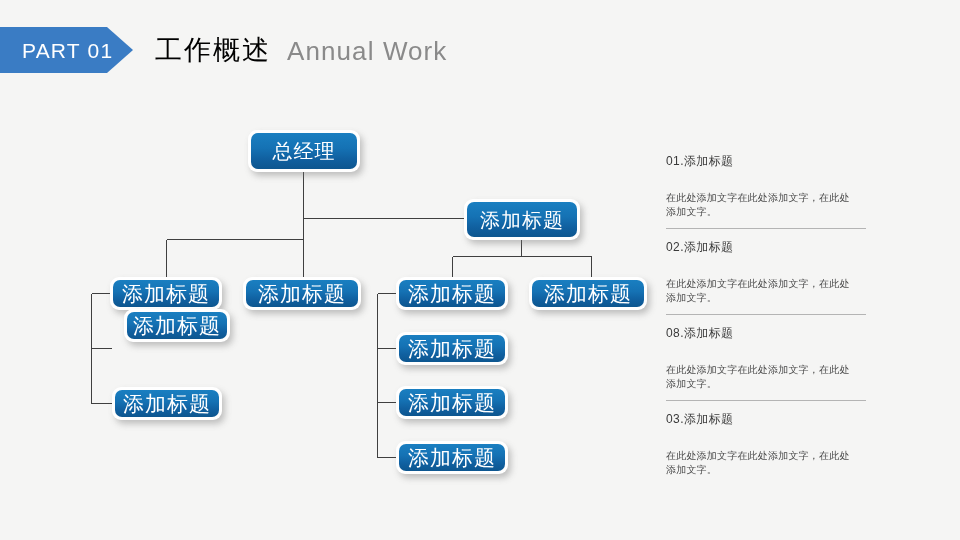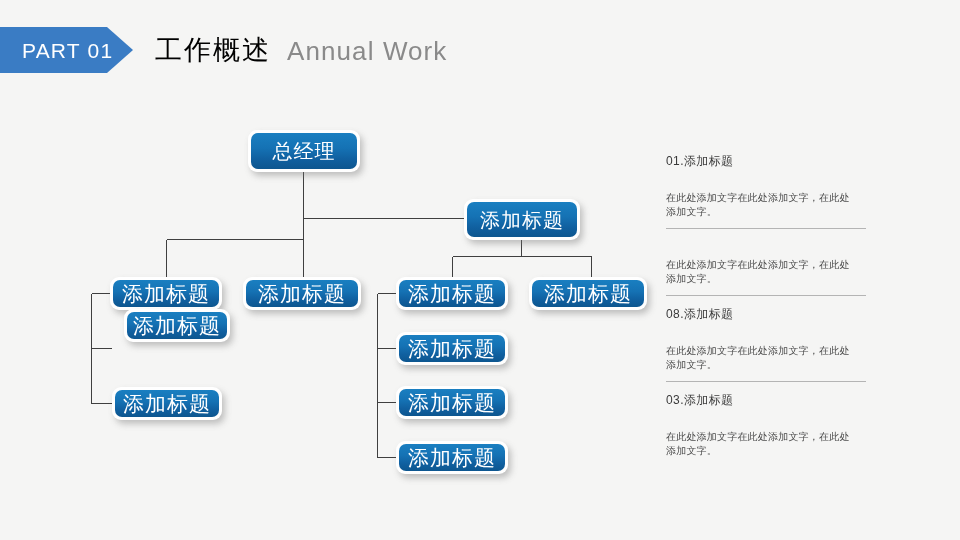--- a/index.html
+++ b/index.html
@@ -268,20 +268,21 @@
   </div>
 
   <div class="side-panel">
 
     <div class="side-item">
       <div class="side-title">01.添加标题</div>
       <div class="side-body">在此处添加文字在此处添加文字，在此处添加文字。</div>
     </div>
 
     <div class="side-item">
+      <div class="side-title">02.添加标题</div>
       <div class="side-body">在此处添加文字在此处添加文字，在此处添加文字。</div>
     </div>
 
     <div class="side-item">
       <div class="side-title">08.添加标题</div>
       <div class="side-body">在此处添加文字在此处添加文字，在此处添加文字。</div>
     </div>
 
     <div class="side-item">
       <div class="side-title">03.添加标题</div>

